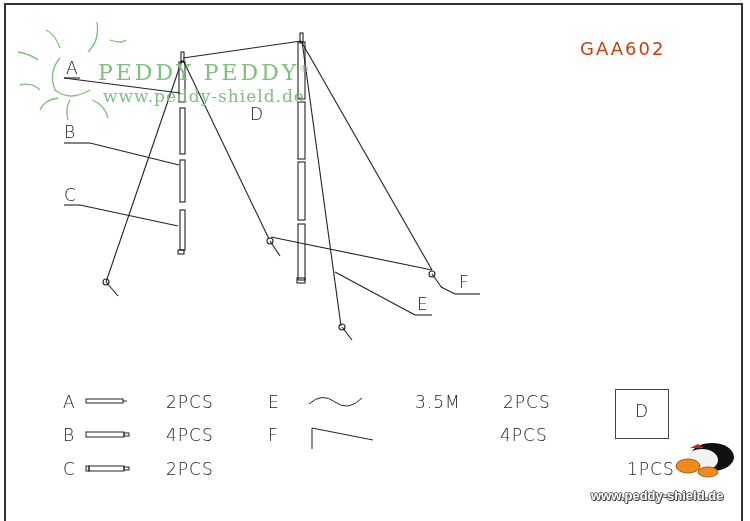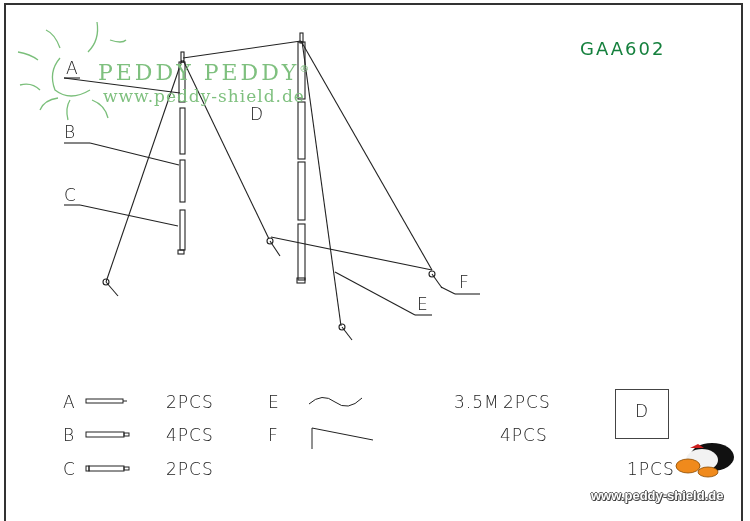--- a/index.html
+++ b/index.html
@@ -1,20 +1,20 @@
 <!DOCTYPE html>
 <html><head>
 <meta charset="utf-8">
 <style>
   html,body{margin:0;padding:0;background:#fff;}
   body{width:750px;height:521px;position:relative;overflow:hidden;font-family:"DejaVu Sans",sans-serif;}
   .frame{position:absolute;left:4px;top:3px;width:739px;height:520px;border:2px solid #333;border-bottom:none;box-sizing:border-box;}
   svg.draw{position:absolute;left:0;top:0;}
   .lbl{position:absolute;font-family:"DejaVu Sans",sans-serif;font-weight:200;color:#222;font-size:17px;line-height:1;letter-spacing:1px;}
-  .code{position:absolute;left:580px;top:38px;font-size:18px;color:#15803d;letter-spacing:2px;font-family:"DejaVu Sans",sans-serif;}
+  .code{position:absolute;left:580px;top:38px;font-size:18px;color:#c2410c;letter-spacing:2px;font-family:"DejaVu Sans",sans-serif;}
   .wm-name{position:absolute;left:98px;top:60px;font-family:"DejaVu Serif",serif;font-size:22px;color:#7fc07f;letter-spacing:3px;}
   .wm-url{position:absolute;left:103px;top:86px;font-family:"DejaVu Serif",serif;font-size:17px;color:#7fc07f;letter-spacing:1px;}
   .footer-url{position:absolute;left:591px;top:488px;font-family:"Liberation Sans",sans-serif;font-weight:bold;font-size:13px;color:#fff;
     text-shadow:1px 1px 0 #444,-1px 0 0 #666,0 -1px 0 #666,1px 0 0 #666,0 1px 0 #666;}
   .dbox{position:absolute;left:615px;top:389px;width:52px;height:48px;border:1.5px solid #444;}
 </style>
 </head>
 <body>
 
 <div class="frame"></div>
@@ -112,21 +112,21 @@
   </svg>
   <div class="lbl" style="left:166px;top:394px;">2PCS</div>
 
   <div class="lbl" style="left:63px;top:427px;">B</div>
   <div class="lbl" style="left:166px;top:427px;">4PCS</div>
 
   <div class="lbl" style="left:63px;top:461px;">C</div>
   <div class="lbl" style="left:166px;top:461px;">2PCS</div>
 
   <div class="lbl" style="left:268px;top:394px;">E</div>
-  <div class="lbl" style="left:415px;top:394px;margin-left:39px;">3.5M</div>
+  <div class="lbl" style="left:415px;top:394px;">3.5M</div>
   <div class="lbl" style="left:503px;top:394px;">2PCS</div>
 
   <div class="lbl" style="left:268px;top:427px;">F</div>
   <div class="lbl" style="left:500px;top:427px;">4PCS</div>
 
   <div class="dbox"></div>
   <div class="lbl" style="left:635px;top:403px;">D</div>
   <div class="lbl" style="left:627px;top:461px;">1PCS</div>
 </div>
 

